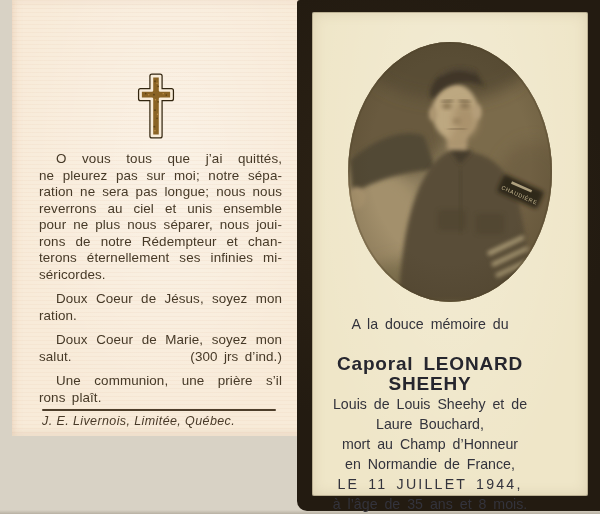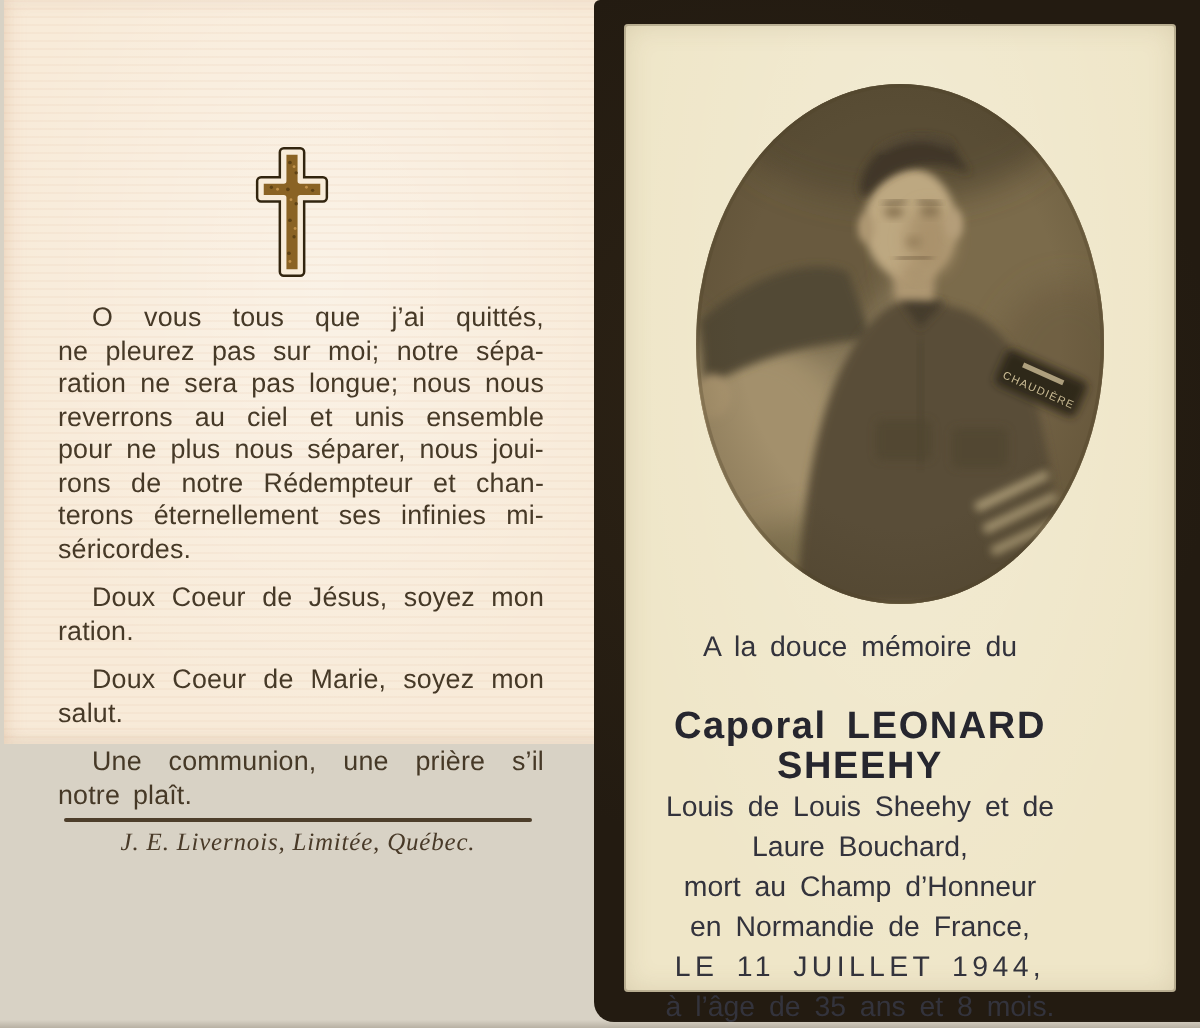--- a/index.html
+++ b/index.html
@@ -3,21 +3,21 @@
 <meta charset="utf-8">
 <style>
   html,body{margin:0;padding:0;background:#555;}
   .scan{
     position:relative; width:600px; height:514px; overflow:hidden;
     background:#d8d2c5;
     font-family:"Liberation Sans", sans-serif;
   }
   
   .left-card{
-    position:absolute; left:2px; top:0; width:295px; height:372px;
+    position:absolute; left:12px; top:0; width:295px; height:436px;
     background:
       repeating-linear-gradient(180deg, rgba(232,203,178,0.18) 0 1px, rgba(255,255,255,0) 1px 4px),
       radial-gradient(ellipse at 50% 38%, rgba(255,255,255,0.35), rgba(255,255,255,0) 72%),
       #f8ebd9;
     box-shadow:
       inset -5px 0 7px -3px rgba(255,252,244,0.95),
       inset 5px 0 10px -4px rgba(214,166,132,0.28),
       inset 0 -6px 9px -5px rgba(190,160,130,0.35),
       inset 0 5px 9px -5px rgba(214,180,150,0.22);
     padding-left: 23px;
@@ -32,22 +32,22 @@
   .prayer .just{text-align:justify; text-align-last:justify;}
   .prayer .indent{text-indent:17px;}
   .prayer .gap{margin-top:8px;}
   .prayer .split{display:flex; justify-content:space-between; margin-top:0;align-items:flex-end;}
   .rule{
     position:absolute; left:30px; top:409px; width:234px; height:2px;
     background:#4d3e2b; border-radius:1px;
   }
   .credit{
     position:absolute; left:30px; top:414px; width:234px;
-    font-family:Liberation Serif, serif; font-style:italic;
-    font-size:12.5px; color:#493a28; text-align:center; letter-spacing:0.4px;
+    font-family:Liberation Sans, sans-serif; font-style:italic;
+    font-size:12.5px; color:#493a28; text-align:left; letter-spacing:0.4px;
   }
   
   .right-card{
     position:absolute; left:297px; top:0; width:303px; height:511px;
     background:
       radial-gradient(circle at 30% 40%, rgba(90,70,40,0.18), rgba(0,0,0,0) 60%),
       #231b11;
     border-radius:3px 0 0 10px;
   }
   .inner{
@@ -110,23 +110,24 @@
         <div class="line just">reverrons au ciel et unis ensemble</div>
         <div class="line just">pour ne plus nous séparer, nous joui-</div>
         <div class="line just">rons de notre Rédempteur et chan-</div>
         <div class="line just">terons éternellement ses infinies mi-</div>
         <div class="line ">séricordes.</div>
         <div class="line indent just gap">Doux Coeur de Jésus, soyez mon</div>
         <div class="line ">ration.</div>
         <div class="line indent just gap">Doux Coeur de Marie, soyez mon</div>
         <div class="line split">
           <span>salut.</span>
+          <span>(300 jrs d’ind.)</span>
         </div>
         <div class="line indent just gap">Une communion, une prière s’il</div>
-        <div class="line ">notre plaît.</div>
+        <div class="line ">rons plaît.</div>
       </div>
 
     <div class="rule"></div>
     <div class="credit">J. E. Livernois, Limitée, Québec.</div>
   </div>
 
   <div class="right-card">
     <div class="inner">
 
       <svg class="photo" viewBox="0 0 204 260" aria-hidden="true">

